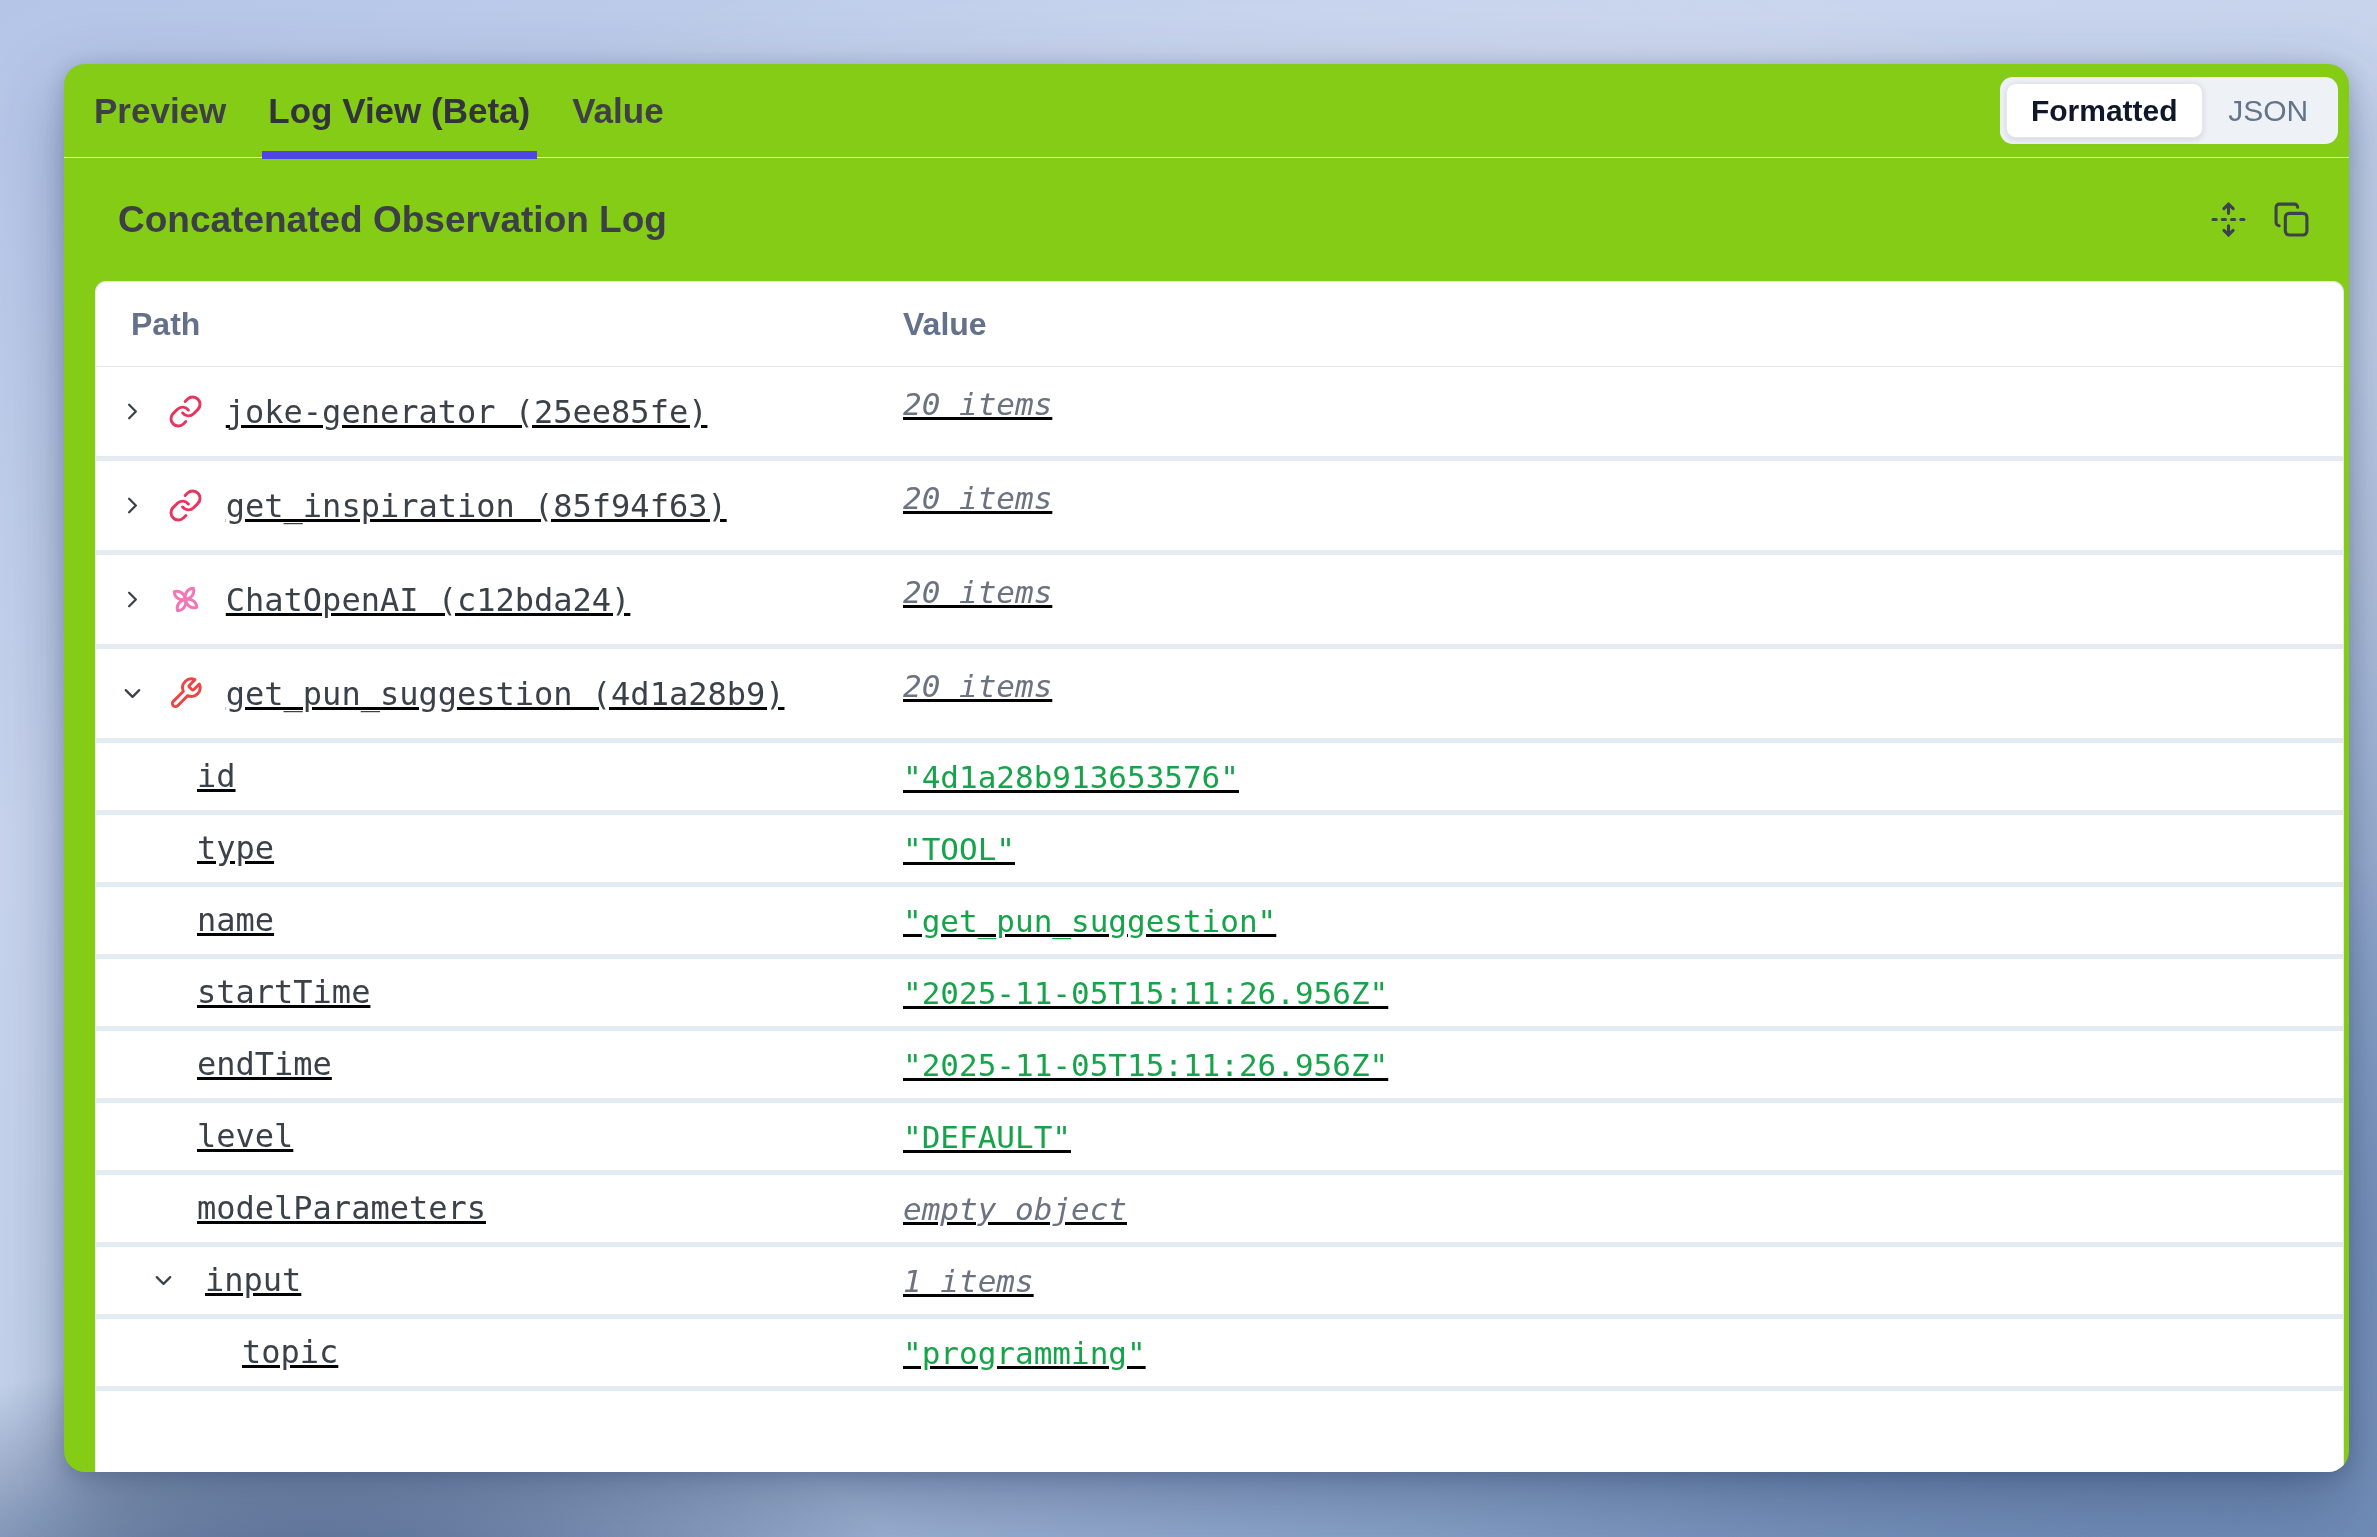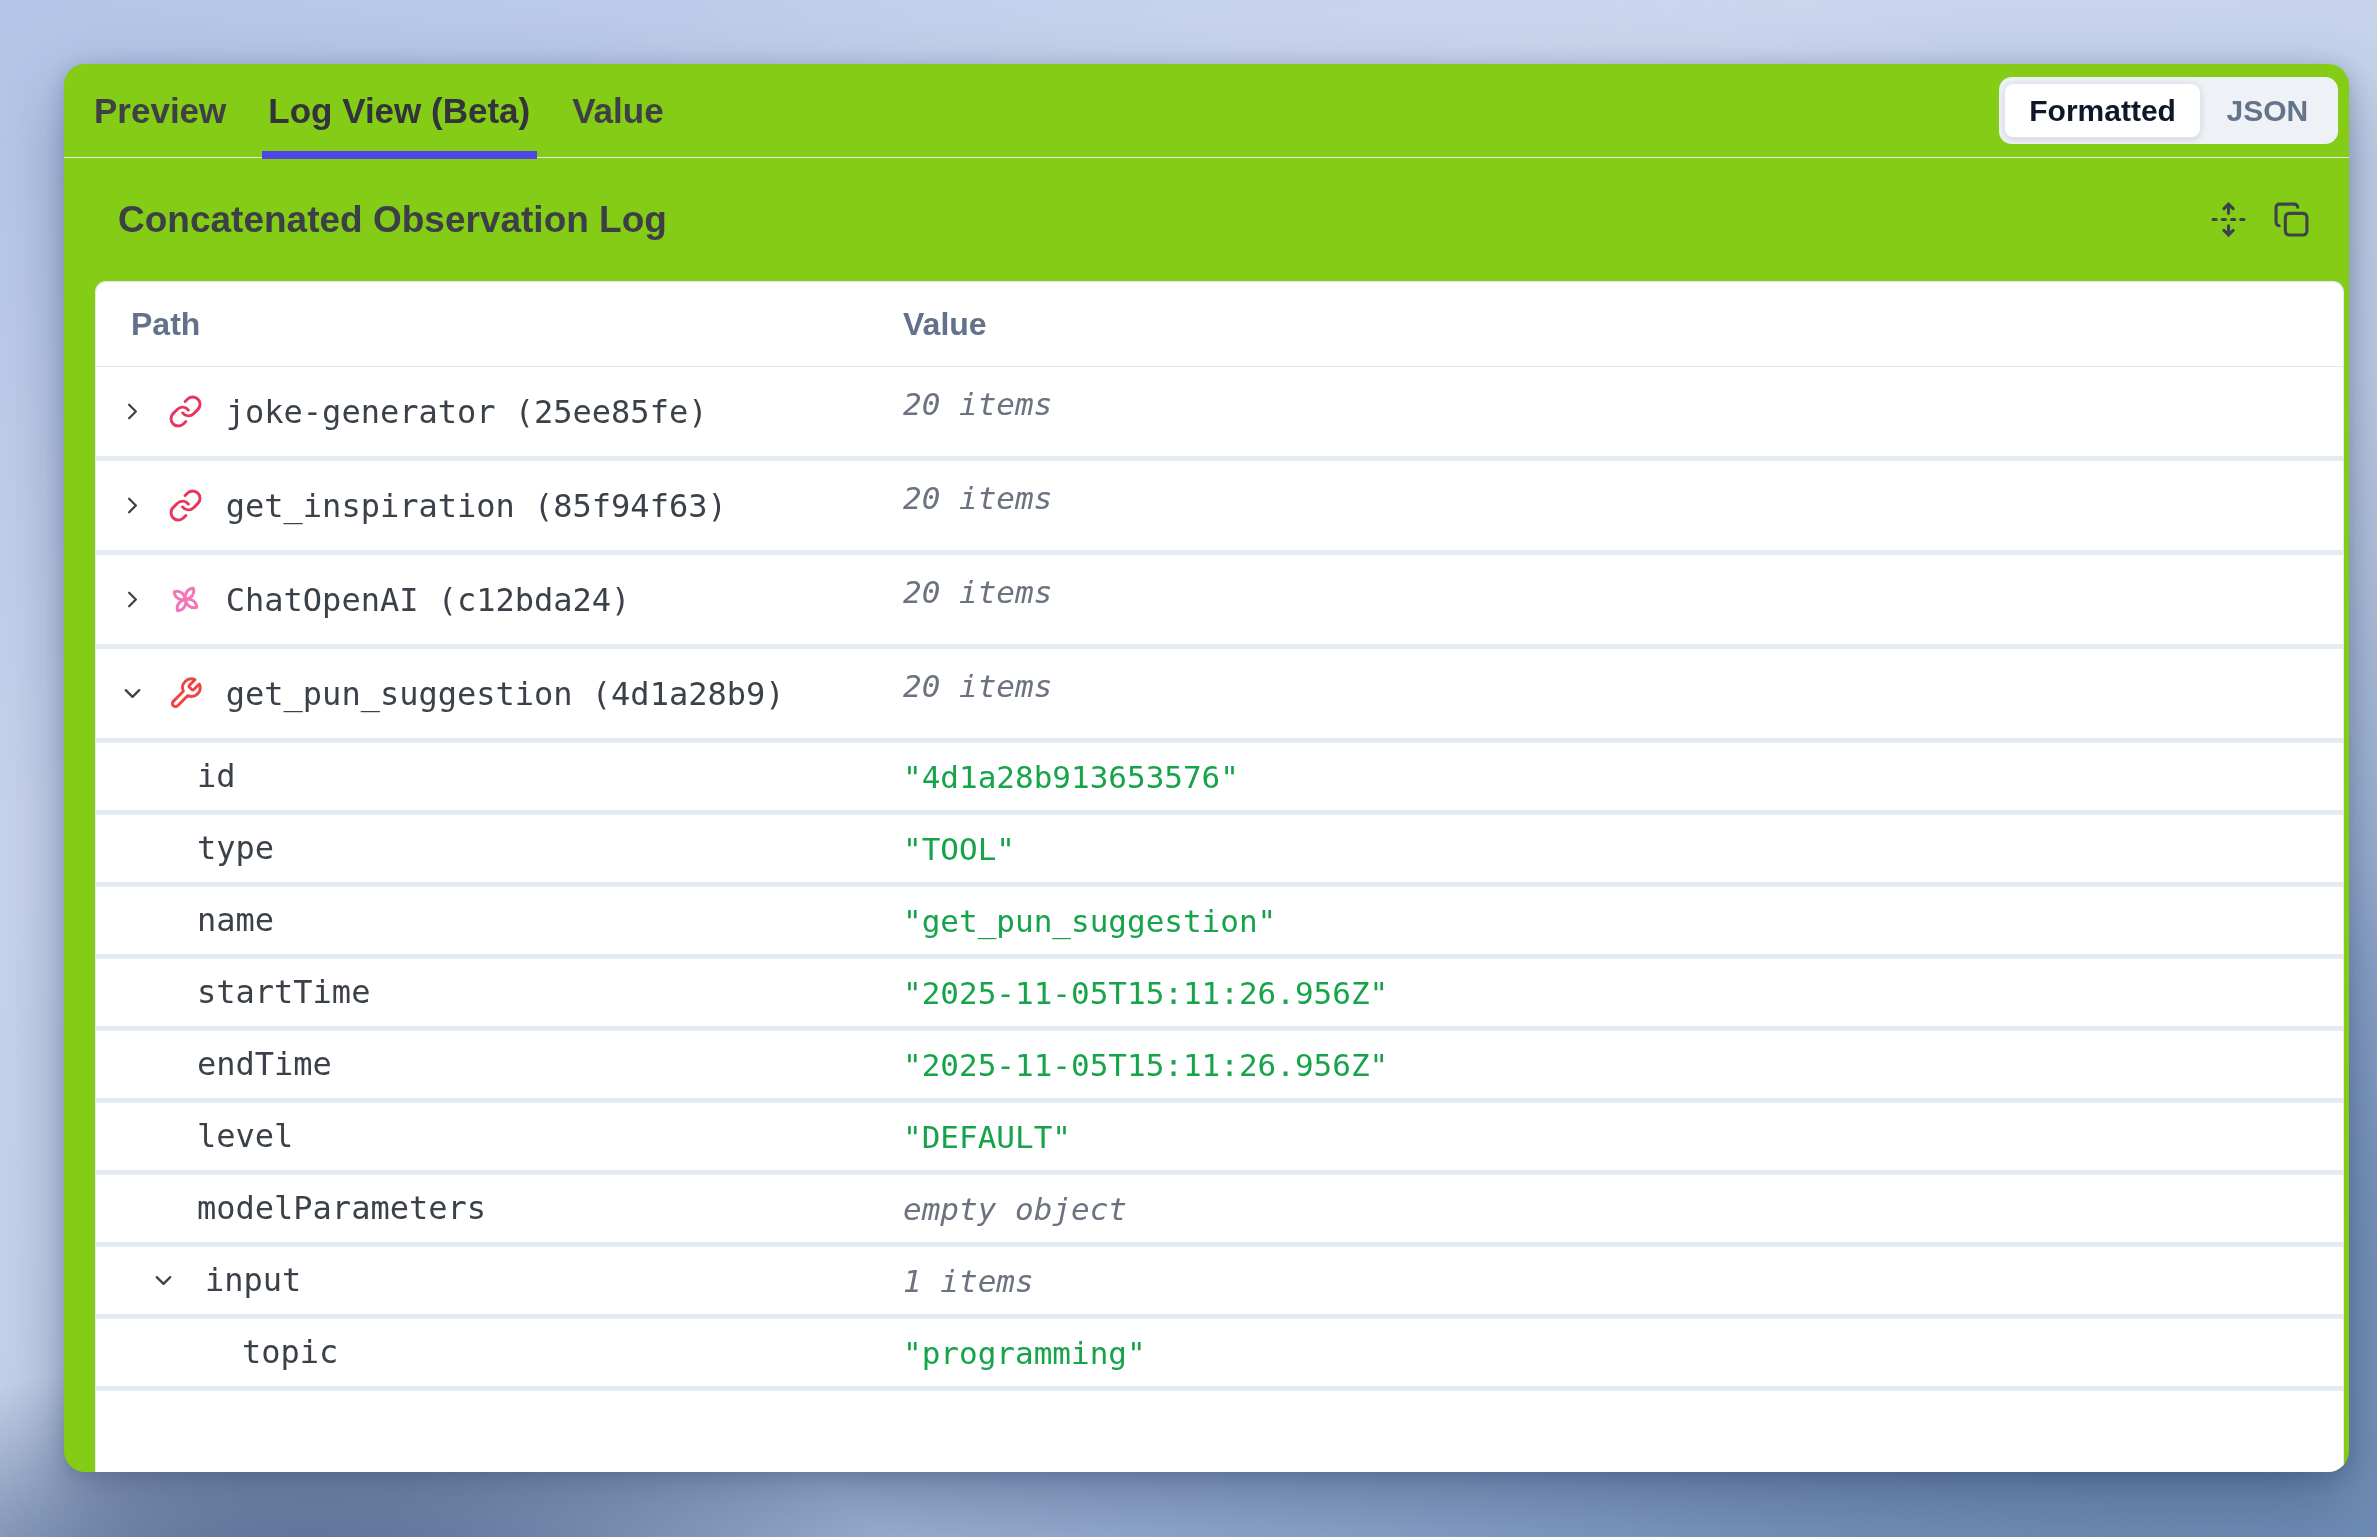--- a/index.html
+++ b/index.html
@@ -37,21 +37,21 @@
     background:var(--accent);
   }
   .tabbar-spacer { flex:1; }
 
   
   .seg-toggle {
     display:flex; align-items:center; background:#eef1f6; border-radius:12.8px;
     padding:5.6px; gap:1.6px;justify-content:flex-end;
   }
   .seg {
-    font-size:30px; font-weight:700; color:#64748b; padding:9.6px 24px;
+    font-size:30px; font-weight:400; color:#64748b; padding:9.6px 24px;
     border-radius:9.6px; cursor:pointer; white-space:nowrap;
   }
   .seg.selected {
     background:#ffffff; color:#0f172a; font-weight:600;
     border:0.8px solid #e3e6ec; box-shadow:0 1.6px 6.4px rgba(15,23,42,.12);
   }
 
   
   .section-head {
     position:absolute; left:0; top:94px; right:0; height:123px;
@@ -72,21 +72,21 @@
     border-radius:11.2px 11.2px 0 0; overflow:hidden; background:#fff;
   }
   .trow { display:grid; grid-template-columns:807px 1fr; }
   .thead { height:85px; border-bottom:1.6px solid #e4e7ec; }
   .thead .hcell {
     display:flex; align-items:center; font-size:32px; font-weight:600; color:#63718a;
   }
   .thead .hcell.path { padding-left:35px; }
 
   .row { border-bottom:5.6px solid #e6ebf2; background:#fff; }
-  .row .cell { display:flex; align-items:center; }
+  .row .cell { display:flex; align-items:center;text-decoration:underline; }
   .row.tall { height:94px; }
   .row.tall .path-cell { height:89px; }
   .row.tall .value-cell { align-items:flex-start; padding-top:19px; }
   .row:not(.tall) { height:72px; }
   .row:not(.tall) .path-cell { height:66px; }
 
   .path-cell { gap:0; }
   .chev {
     width:29px; height:29px; display:flex; align-items:center; justify-content:center;
     flex:0 0 29px; cursor:pointer;

